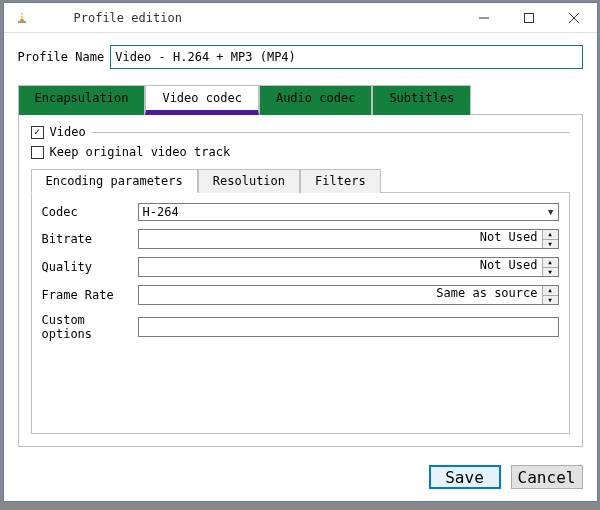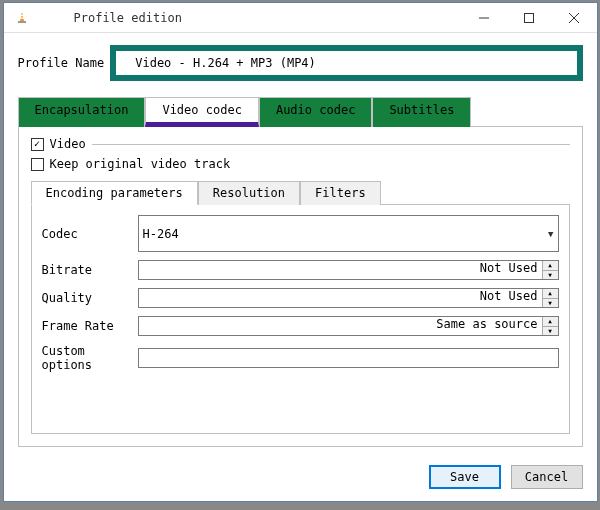--- a/index.html
+++ b/index.html
@@ -64,23 +64,23 @@
     .profile-row {
       display: flex;
       align-items: center;
       margin-bottom: 16px;
     }
     .profile-label {
       margin-right: 6px;
     }
     .profile-input {
       flex: 1;
-      border: 6px solid #0f766e;
-      height: 36px;
-      padding: 1px 19px;
+      border: 1px solid #0f766e;
+      height: 24px;
+      padding: 1px 4px;
       font-family: inherit;
       font-size: 12px;
     }
     .tabs-outer {
       display: flex;
       border-bottom: 1px solid #c0c0c0;
     }
     .tab-outer {
       padding: 5px 16px;
       border: 1px solid #c0c0c0;
@@ -160,21 +160,21 @@
     .param-label {
       width: 96px;
     }
     .param-control {
       flex: 1;
       display: flex;
     }
     .select-box {
       flex: 1;
       border: 1px solid #7a7a7a;
-      height: 37px;
+      height: 18px;
       display: flex;
       align-items: center;
       padding: 0 4px;
       background: #fff;
       position: relative;
     }
     .select-box .sel-text {
       flex: 1;
     }
     .select-arrow {
@@ -229,21 +229,21 @@
     .btn {
       min-width: 72px;
       height: 24px;
       border: 1px solid #adadad;
       background: #e1e1e1;
       display: flex;
       align-items: center;
       justify-content: center;
       cursor: pointer;
       font-family: inherit;
-      font-size: 12px;
+      font-size: 16px;
     }
     .btn.primary {
       border: 2px solid #0078d7;
       background: #e5f1fb;
     }
   </style>
 </head>
 <body>
 
 <div class="window">

